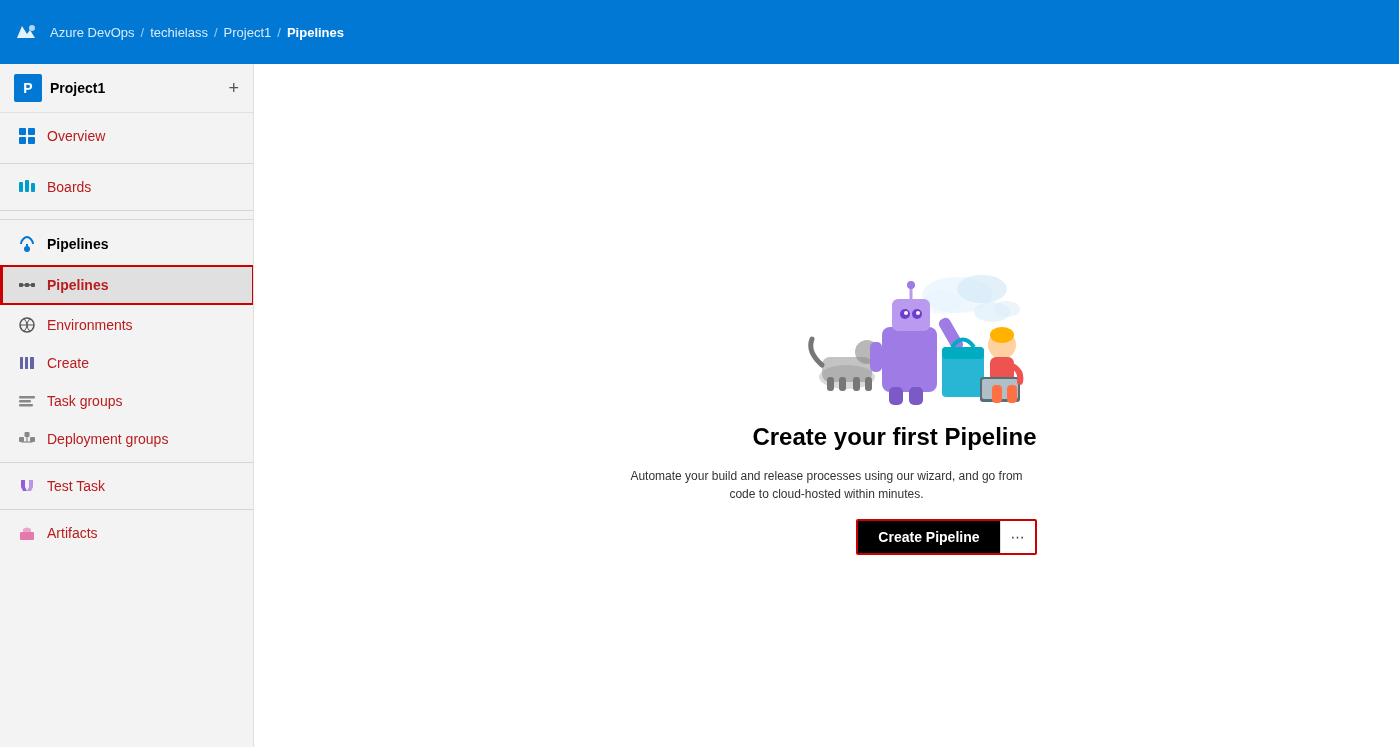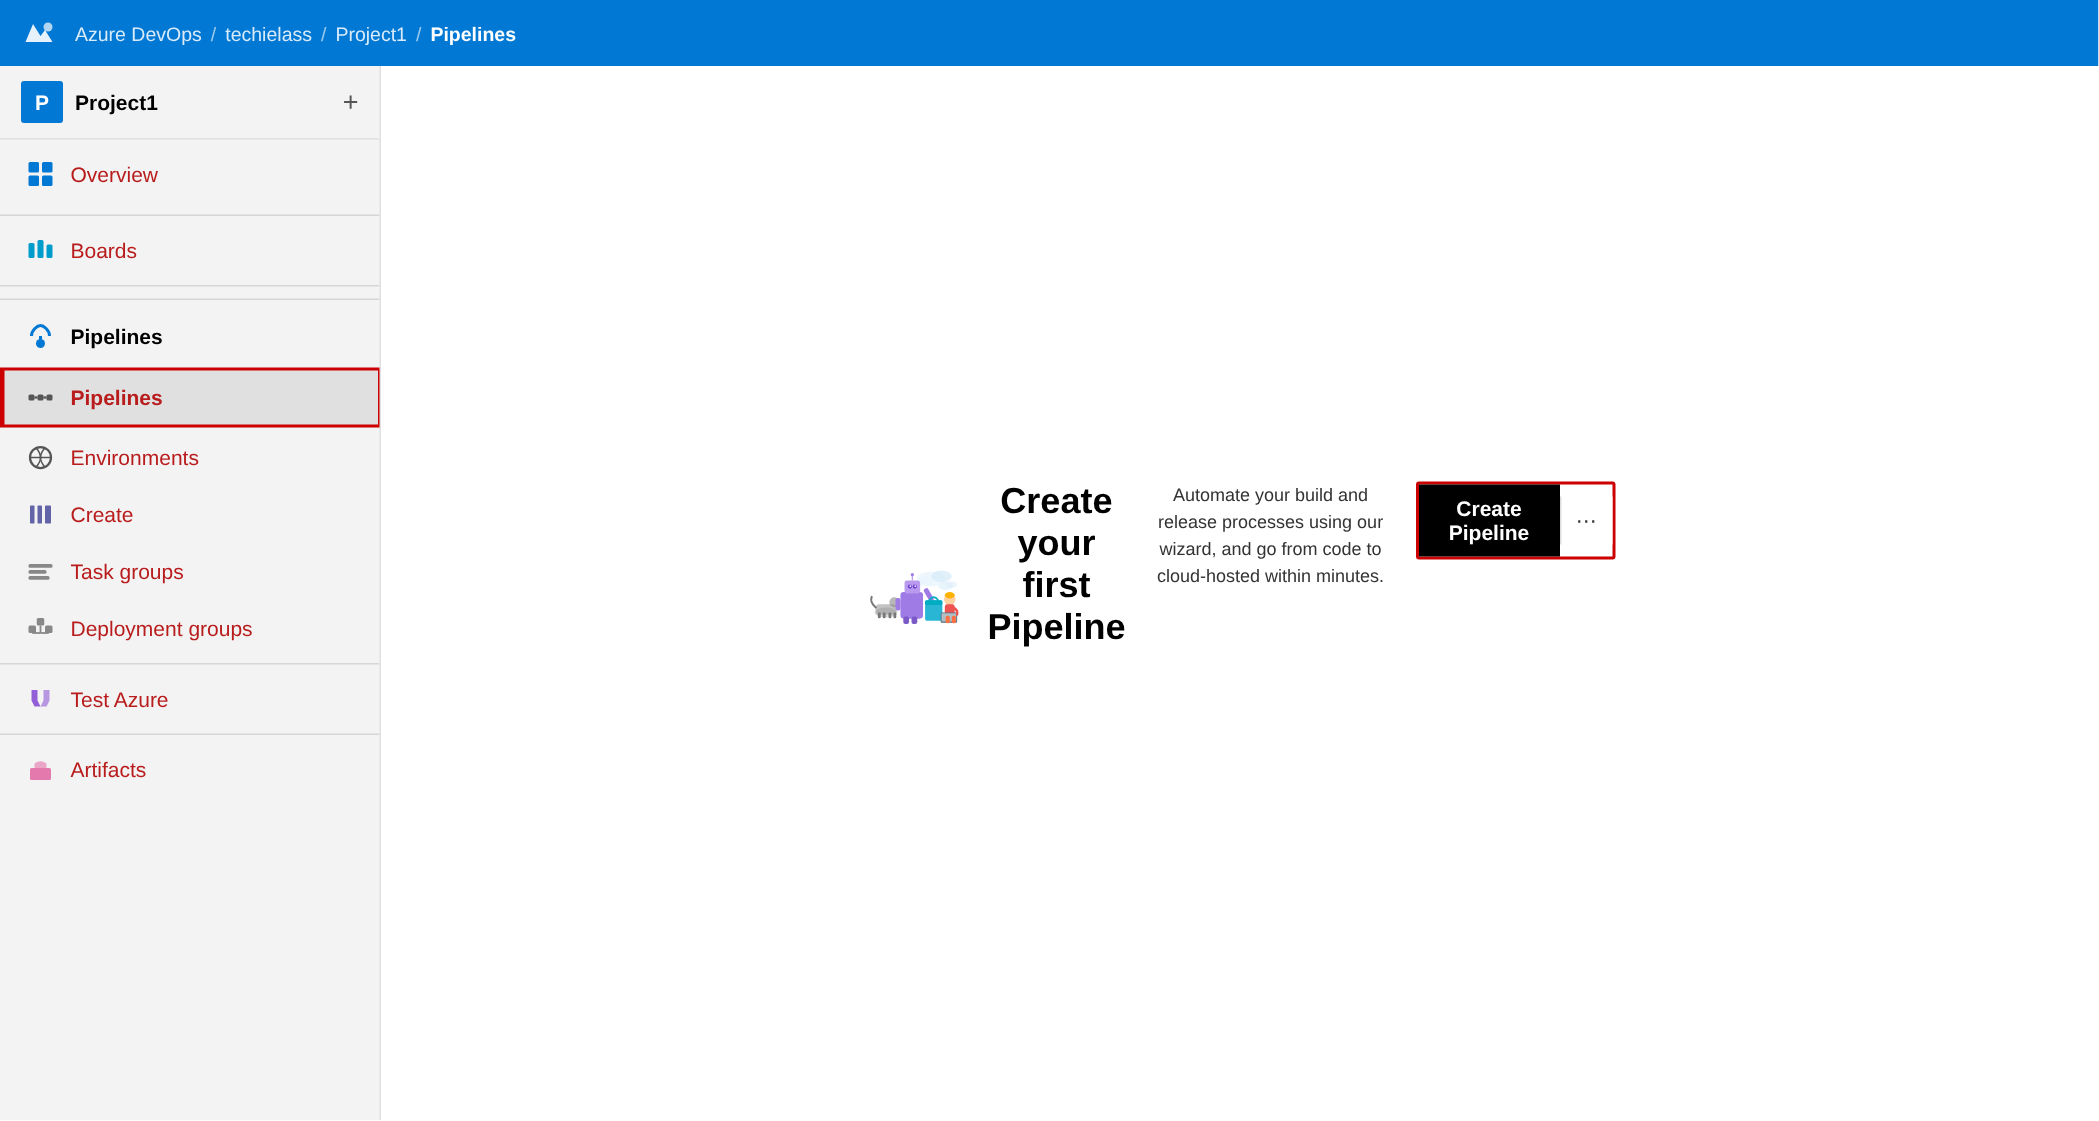--- a/index.html
+++ b/index.html
@@ -1,20 +1,20 @@
 <!DOCTYPE html>
 <html><head>
   <meta charset="utf-8">
   <style>
     * { box-sizing: border-box; margin: 0; padding: 0; }
     body { font-family: 'Segoe UI', sans-serif; font-size: 14px; background: #fff; display: flex; flex-direction: column; height: 747px; overflow: hidden; }
 
     
     .topbar {
-      height: 44px;
+      height: 64px;
       background: #0078d4;
       display: flex;
       align-items: center;
       padding: 0 12px;
       flex-shrink: 0;
     }
     .topbar-logo {
       width: 28px; height: 28px; margin-right: 10px;
     }
     .topbar-breadcrumb {
@@ -113,22 +113,22 @@
       flex: 1;
       display: flex;
       align-items: center;
       justify-content: center;
       background: #fff;
       position: relative;
     }
 
     .empty-state {
       display: flex;
-      flex-direction: row;
-      align-items: flex-start;
+      flex-direction: column;
+      align-items: flex-end;
       gap: 16px;
       max-width: 500px;
       text-align: center;
     }
 
     .empty-illustration {
       width: 240px;
       height: 150px;
     }
 
@@ -323,21 +323,21 @@
 
     <div class="nav-divider"></div>
 
     <div class="nav-item">
       <div class="nav-icon">
         <svg width="18" height="18" viewBox="0 0 18 18" fill="none">
           <path d="M3 3 L7 3 L7 10 L9 14 L5 14 L3 10 Z" fill="#7B39D1" opacity="0.8"></path>
           <path d="M15 3 L11 3 L11 10 L9 14 L13 14 L15 10 Z" fill="#7B39D1" opacity="0.5"></path>
         </svg>
       </div>
-      <span>Test Azure</span>
+      <span>Test Task</span>
     </div>
 
     <div class="nav-divider"></div>
 
     <div class="nav-item">
       <div class="nav-icon">
         <svg width="18" height="18" viewBox="0 0 18 18" fill="none">
           <rect x="2" y="8" width="14" height="8" rx="1" fill="#E05A9B" opacity="0.8"></rect>
           <path d="M5 8 L5 5 Q9 2 13 5 L13 8" fill="#E05A9B" opacity="0.5"></path>
         </svg>

